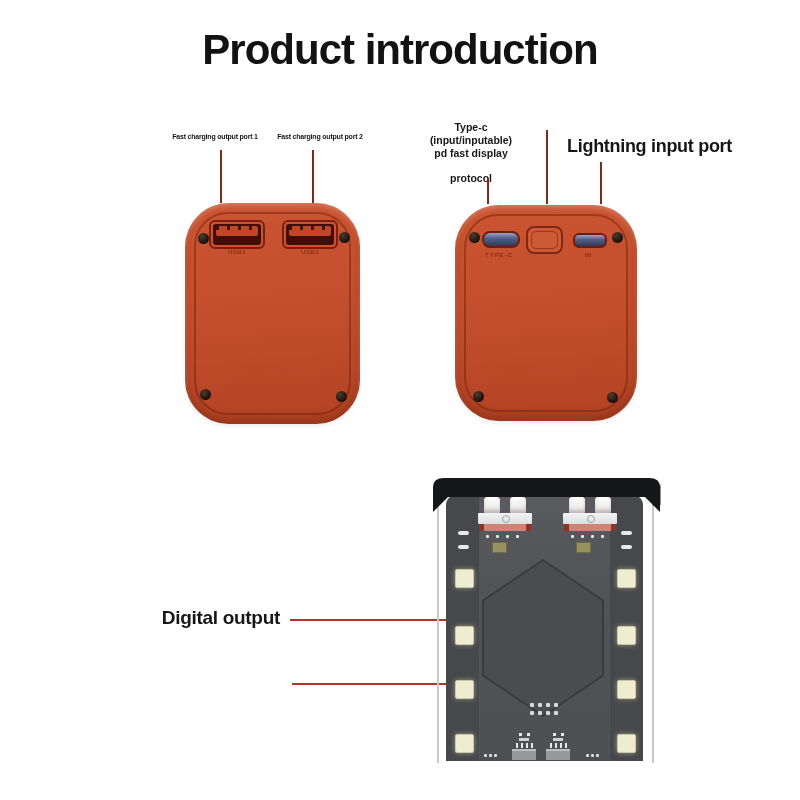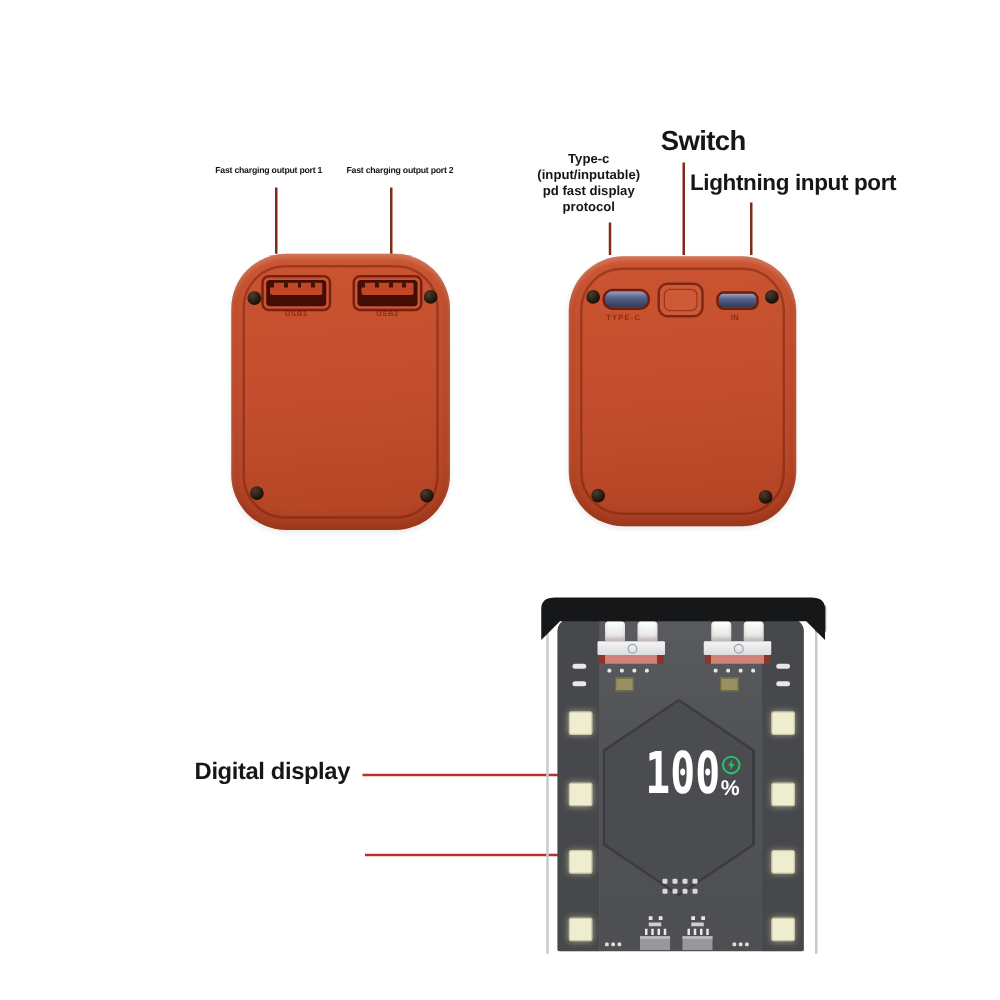--- a/index.html
+++ b/index.html
@@ -80,34 +80,34 @@
   .c-pins i{width:2px;height:5px;background:#e8e8ea;}
   .c-tab{width:24px;height:9px;background:#97989c;border-top:2px solid #bcbdc0;margin-top:1px;}
   .dots3{position:absolute;top:259px;display:flex;gap:2px;}
   .dots3 i{width:3px;height:3px;background:#dededf;border-radius:1px;}
 </style>
 </head>
 <body>
 
 <div id="canvas">
 
+  <div class="title">Product introduction</div>
 
   <div class="callout small" style="left:160px;top:133px;width:110px;">Fast charging output port 1</div>
   <div class="callout small" style="left:265px;top:133px;width:110px;">Fast charging output port 2</div>
   <div class="vline" style="left:220px;top:150px;height:53px;"></div>
   <div class="vline" style="left:312px;top:150px;height:53px;"></div>
 
   <div class="callout tiny-block" style="left:410px;top:121px;width:122px;">
     <span style="display:block;">Type-c</span>
     <span style="display:block;">(input/inputable)</span>
     <span style="display:block;">pd fast display</span>
-    <span style="display:block;">protocol</span>
-  </div>
-  <div class="callout big" style="left:505px;top:100px;width:115px;text-align:center;">Switch</div>
-  <div class="callout mid" style="left:552px;top:136px;width:180px;">Lightning input port</div>
+    <span style="display:block;margin-top:12px;">protocol</span>
+  </div>
+  <div class="callout mid" style="left:552px;top:136px;width:180px;text-align:right;">Lightning input port</div>
   <div class="vline" style="left:487px;top:178px;height:26px;"></div>
   <div class="vline" style="left:546px;top:130px;height:74px;"></div>
   <div class="vline" style="left:600px;top:162px;height:42px;"></div>
 
   <div class="device" style="left:185px;top:203px;width:175px;height:221px;">
     <div class="device-inner"></div>
     <div class="usb-port" style="left:24px;top:17px;">
       <div class="usb-cavity">
         <div class="usb-tongue"></div>
       </div>
@@ -133,21 +133,21 @@
     </div>
     <div class="pill-port" style="left:118px;top:28px;width:30px;height:11px;border-radius:6px;"></div>
     <div class="engraving" style="left:14px;top:47px;width:60px;letter-spacing:1px;">TYPE-C</div>
     <div class="engraving" style="left:113px;top:47px;width:40px;">IN</div>
     <div class="screw" style="left:14px;top:27px;"></div>
     <div class="screw" style="left:157px;top:27px;"></div>
     <div class="screw" style="left:18px;top:186px;"></div>
     <div class="screw" style="left:152px;top:187px;"></div>
   </div>
 
-  <div class="callout bottom" style="left:120px;top:607px;width:160px;">Digital display</div>
+  <div class="callout bottom" style="left:120px;top:607px;width:160px;">Digital output</div>
   <div class="hline" style="left:290px;top:619px;width:212px;"></div>
   <div class="hline" style="left:292px;top:683px;width:172px;"></div>
 
   <div class="pb">
     <div class="shell" style="left:12px;"></div>
     <div class="shell" style="left:227px;"></div>
 
     <div class="pb-body">
       <div class="strip l"></div>
       <div class="strip r"></div>
@@ -199,30 +199,20 @@
             <i></i>
             <i></i>
             <i></i>
           </div>
       </div>
 
       <div class="hex-outer">
         <div class="hex-inner"></div>
       </div>
 
-      <div class="display">
-        <span class="digits">100</span>
-        <span class="disp-side">
-          <svg width="16" height="16" viewBox="0 0 16 16">
-            <circle cx="8" cy="8" r="6.6" fill="none" stroke="#27c268" stroke-width="1.6"></circle>
-            <polygon points="8.8,3.5 5.5,8.6 7.8,8.6 7.0,12.4 10.6,7.2 8.3,7.2" fill="#27c268"></polygon>
-          </svg>
-          <span class="pct">%</span>
-        </span>
-      </div>
 
       <div class="dots8">
         <i></i>
           <i></i>
           <i></i>
           <i></i>
           <i></i>
           <i></i>
           <i></i>
           <i></i>

